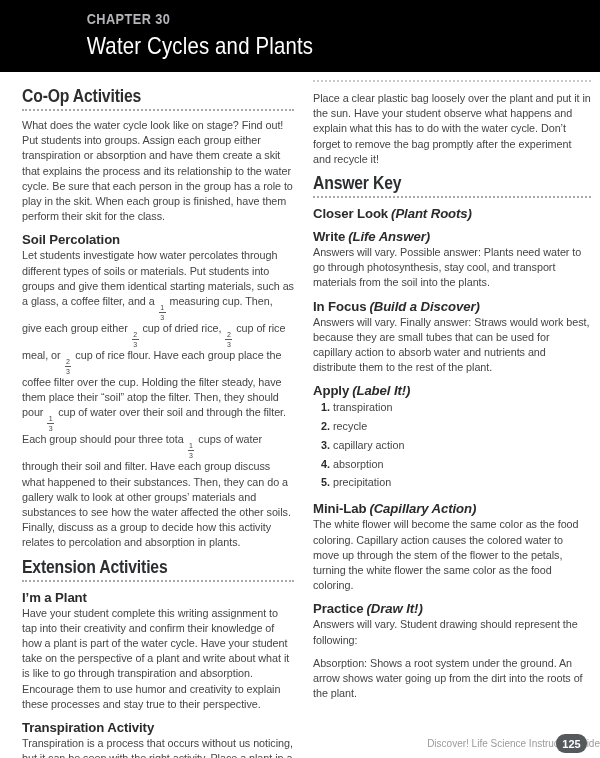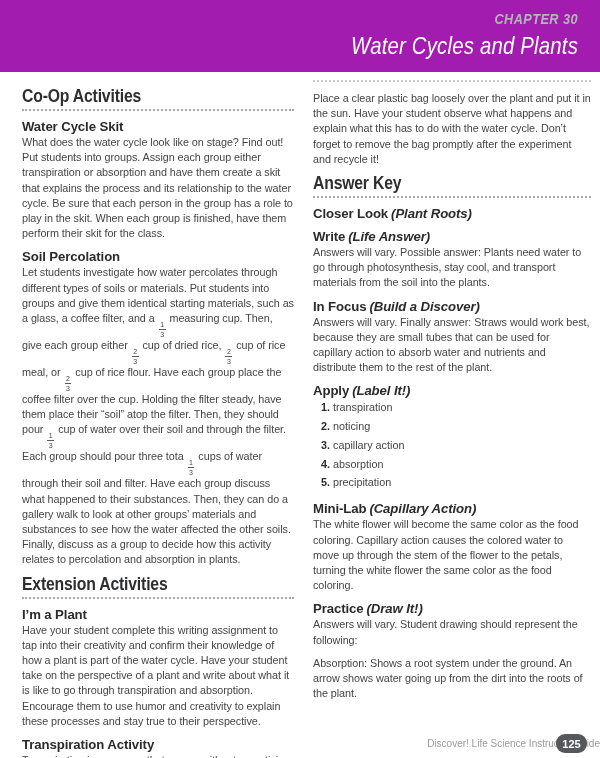--- a/index.html
+++ b/index.html
@@ -5,22 +5,22 @@
   html,body{margin:0;padding:0;}
   body{
     width:600px;height:758px;background:#ffffff;overflow:hidden;
     font-family:"Liberation Sans","DejaVu Sans",sans-serif;
     -webkit-font-smoothing:antialiased;
   }
   .page{position:relative;width:600px;height:758px;background:#fff;}
 
   
   .band{
-    height:72px;background:#a21caf;box-sizing:border-box;
-    padding:10px 22px 0 0;text-align:right;font-style:italic;
+    height:72px;background:#000000;box-sizing:border-box;
+    padding:10px 22px 0 0;text-align:left;
   }
   .band .chapter{
     color:#b3b5b8;font-size:15px;font-weight:700;letter-spacing:.5px;
     transform:scaleX(.85);transform-origin:100% 50%;line-height:1.2;
   }
   .band .title{
     color:#ffffff;font-size:24px;font-weight:400;letter-spacing:.2px;
     transform:scaleX(.85);transform-origin:100% 50%;line-height:1.25;margin-top:3px;
   }
 
@@ -94,21 +94,20 @@
     <div class="chapter">CHAPTER 30</div>
     <div class="title">Water Cycles and Plants</div>
   </header>
 
   <main class="content">
 
     <section class="col">
       <h2 class="sec">Co-Op Activities</h2>
       <div class="rule"></div>
 
-      <h3 class="sub">Water Cycle Skit</h3>
       <p class="body">What does the water cycle look like on stage? Find out! Put students into groups. Assign each group either transpiration or absorption and have them create a skit that explains the process and its relationship to the water cycle. Be sure that each person in the group has a role to play in the skit. When each group is finished, have them perform their skit for the class.</p>
 
       <h3 class="sub">Soil Percolation</h3>
       <p class="body">Let students investigate how water percolates through different types of soils or materials. Put students into groups and give them identical starting materials, such as a glass, a coffee filter, and a <span class="frac">
             <span class="fn">1</span>
             <span class="fd">3</span>
           </span> measuring cup. Then, give each group either <span class="frac">
             <span class="fn">2</span>
             <span class="fd">3</span>
           </span> cup of dried rice, <span class="frac">
@@ -146,21 +145,21 @@
 
       <h3 class="sub"><span>Write</span><em>(Life Answer)</em></h3>
       <p class="body">Answers will vary. Possible answer: Plants need water to go through photosynthesis, stay cool, and transport materials from the soil into the plants.</p>
 
       <h3 class="sub"><span>In Focus</span><em>(Build a Discover)</em></h3>
       <p class="body">Answers will vary. Finally answer: Straws would work best, because they are small tubes that can be used for capillary action to absorb water and nutrients and distribute them to the rest of the plant.</p>
 
       <h3 class="sub"><span>Apply</span><em>(Label It!)</em></h3>
       <ol class="ans">
         <li>transpiration</li>
-        <li>noticing</li>
+        <li>recycle</li>
         <li>capillary action</li>
         <li>absorption</li>
         <li>precipitation</li>
       </ol>
 
       <h3 class="sub"><span>Mini-Lab</span><em>(Capillary Action)</em></h3>
       <p class="body">The white flower will become the same color as the food coloring. Capillary action causes the colored water to move up through the stem of the flower to the petals, turning the white flower the same color as the food coloring.</p>
 
       <h3 class="sub"><span>Practice</span><em>(Draw It!)</em></h3>
       <p class="body">Answers will vary. Student drawing should represent the following:</p>

